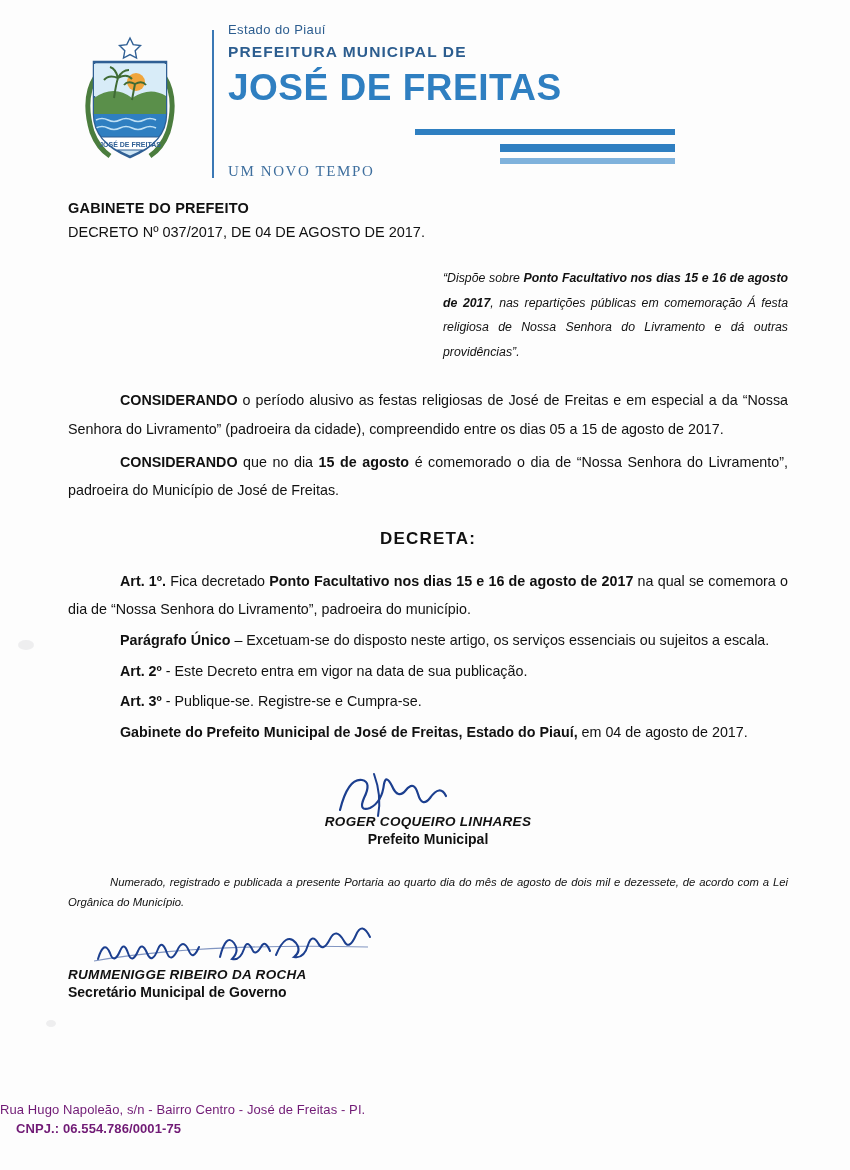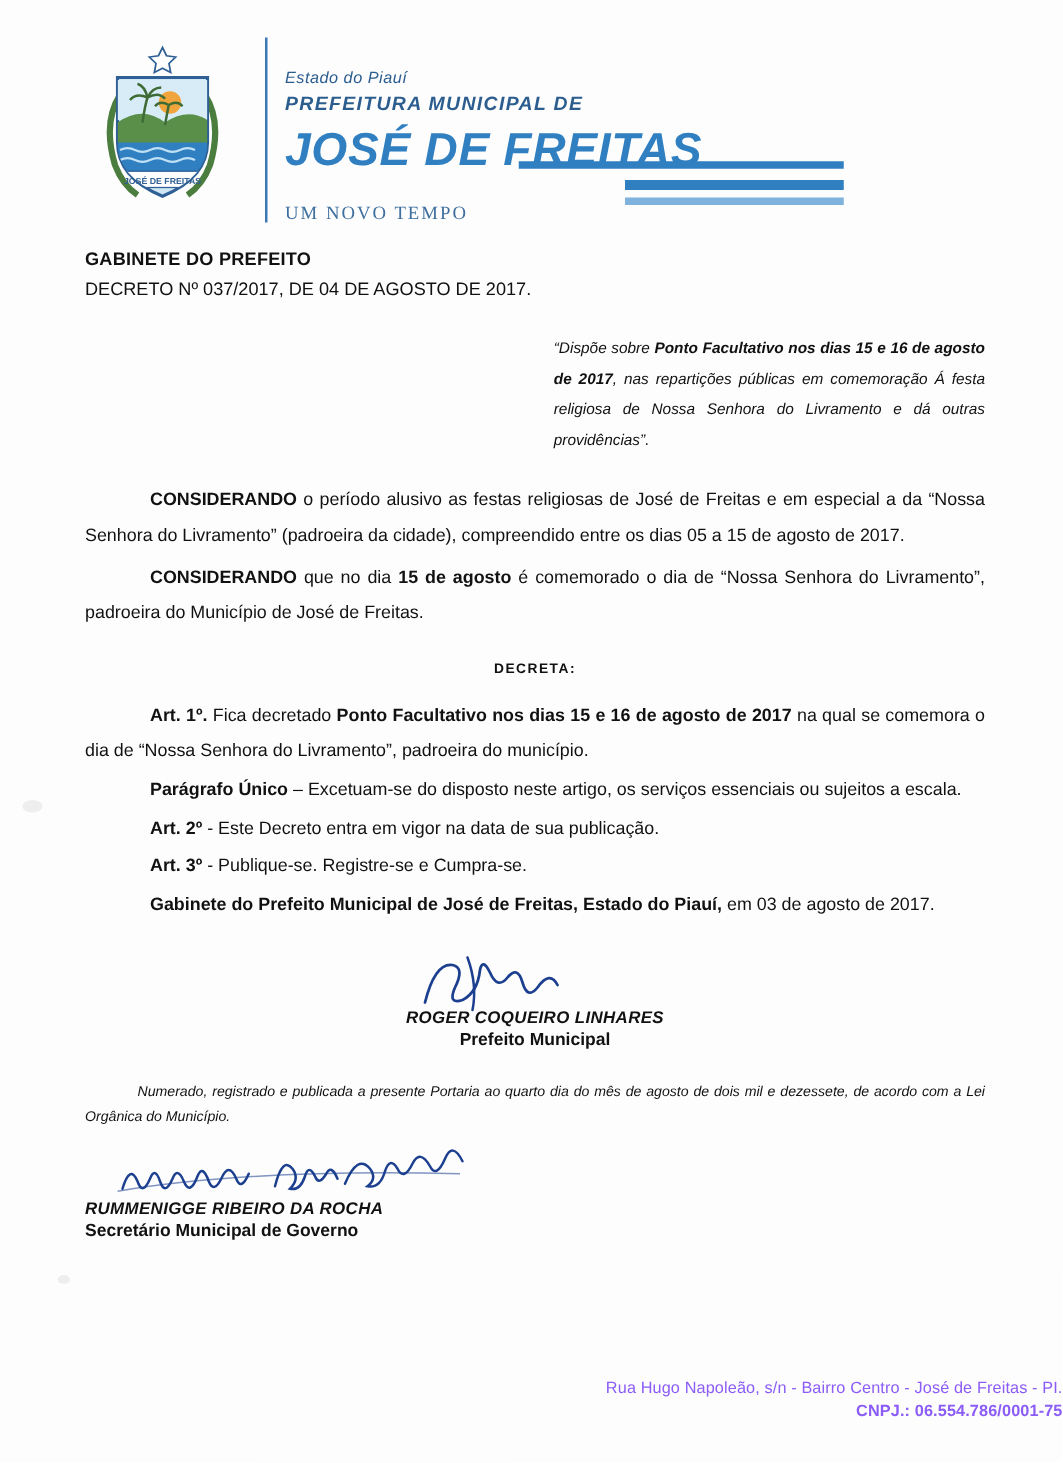--- a/index.html
+++ b/index.html
@@ -44,23 +44,22 @@
     left: 152px;
     top: 8px;
     width: 2px;
     height: 148px;
     background: #3b78b5;
   }
 
   .header-text {
     position: absolute;
     left: 168px;
-    top: 32px;
+    top: 0;
     right: 0;
-    font-style: italic;
   }
   .estado {
     font-size: 13px;
     letter-spacing: 0.4px;
     color: #2c5d8f;
     font-family: "Liberation Sans", sans-serif;
     margin: 0 0 6px 0;
   }
   .prefeitura {
     font-size: 15.5px;
@@ -143,21 +142,21 @@
     font-size: 14.3px;
     text-align: justify;
     line-height: 2.0;
     margin: 0 0 4px 0;
     text-indent: 52px;
   }
   .para b { font-weight: bold; }
 
   .decreta {
     text-align: center;
-    font-size: 11px;
+    font-size: 17px;
     font-weight: bold;
     letter-spacing: 1.2px;
     margin: 24px 0 18px 0;
   }
 
   .arts .para { margin-bottom: 2px; }
 
   
   .sig-block {
     margin-top: 26px;
@@ -195,33 +194,34 @@
     text-align: left;
     position: relative;
   }
 
   
   .footer {
     position: absolute;
     left: 0;
     right: 0;
     bottom: 34px;
-    text-align: right;
-    color: #8b5cf6;
+    text-align: left;
+    color: #701a75;
   }
   .footer-addr {
     font-size: 13px;
     margin: 0 0 4px 0;
     letter-spacing: 0.1px;
   }
   .footer-cnpj {
     font-size: 13px;
     font-weight: bold;
     margin: 0;
     letter-spacing: 0.1px;
+    padding-left: 16px;
   }
 
   .smudge {
     position: absolute;
     border-radius: 50%;
     background: rgba(170,170,180,0.18);
     pointer-events: none;
   }
 </style>
 </head>
@@ -301,21 +301,21 @@
 
     <div class="arts">
       <p class="para"><b>Art. 1º.</b><span> Fica decretado </span><b>Ponto Facultativo nos dias 15 e 16 de agosto de 2017</b><span> na qual se comemora o dia de “Nossa Senhora do Livramento”, padroeira do município.</span></p>
 
       <p class="para"><b>Parágrafo Único</b><span> – Excetuam-se do disposto neste artigo, os serviços essenciais ou sujeitos a escala.</span></p>
 
       <p class="para"><b>Art. 2º</b><span> - Este Decreto entra em vigor na data de sua publicação.</span></p>
 
       <p class="para"><b>Art. 3º</b><span> - Publique-se. Registre-se e Cumpra-se.</span></p>
 
-      <p class="para"><b>Gabinete do Prefeito Municipal de José de Freitas, Estado do Piauí,</b><span> em 03 de agosto de 2017.</span></p>
+      <p class="para"><b>Gabinete do Prefeito Municipal de José de Freitas, Estado do Piauí,</b><span> em 04 de agosto de 2017.</span></p>
     </div>
 
     <div class="sig-block">
       <div class="sig-scribble">
         <svg width="240" height="46" viewBox="0 0 240 46" style="position:relative;left:-30px;">
           <path d="M62 38 Q70 6 84 8 Q94 10 86 26 Q80 40 92 36 Q104 30 106 12 Q108 2 114 14 Q120 28 128 18 Q136 8 140 22 Q144 36 152 26 Q162 12 168 24" fill="none" stroke="#1c3f8f" stroke-width="2.2" stroke-linecap="round"></path>
           <path d="M96 2 Q104 24 100 44" fill="none" stroke="#1c3f8f" stroke-width="2" stroke-linecap="round"></path>
         </svg>
       </div>
       <p class="sig-name">ROGER COQUEIRO LINHARES</p>

